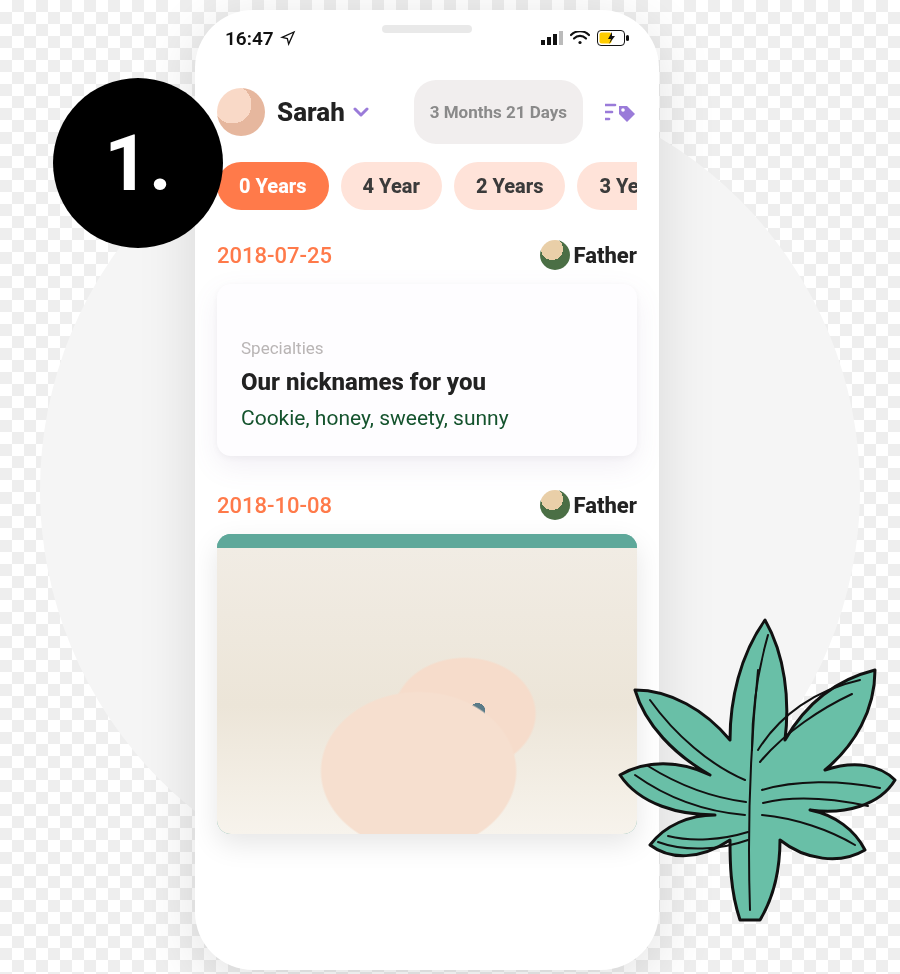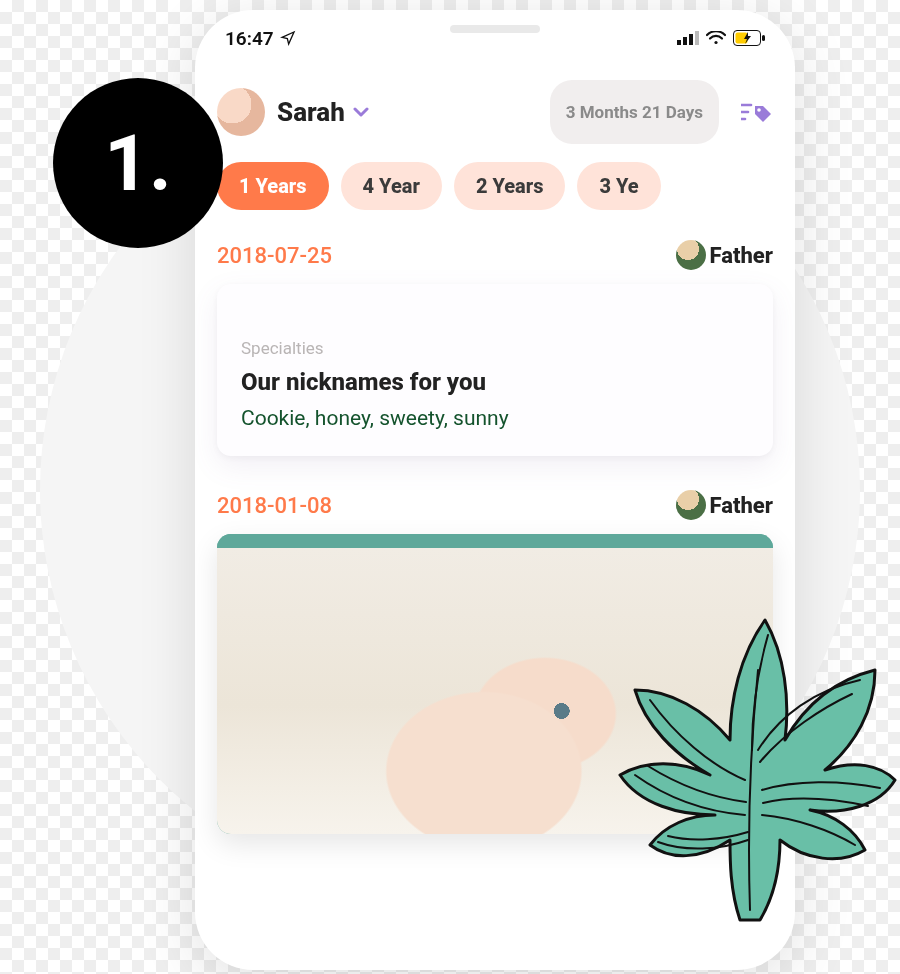--- a/index.html
+++ b/index.html
@@ -31,21 +31,21 @@
     font-weight: 700;
     display: flex;
     align-items: center;
     justify-content: center;
     z-index: 50;
   }
 
   .phone {
     position: absolute;
     left: 195px; top: 10px;
-    width: 600px; height: 960px;
+    width: 464px; height: 960px;
     background: #fff;
     border-radius: 58px;
     box-shadow: 0 12px 60px rgba(0,0,0,0.12);
     overflow: hidden;
     z-index: 10;
   }
 
   .notch {
     position: absolute;
     left: 50%; top: 0;
@@ -221,21 +221,21 @@
             <line x1="0" y1="12" x2="7" y2="12"></line>
             <line x1="0" y1="19" x2="4" y2="19"></line>
           </g>
           <path d="M14 6 L22 6 L30 14 L22 22 L14 14 Z" fill="#9a7bd9"></path>
           <circle cx="18" cy="10" r="1.8" fill="#fff"></circle>
         </svg>
       </div>
     </div>
 
     <div class="year-tabs">
-      <div class="year-tab active">1 Years</div>
+      <div class="year-tab active">0 Years</div>
       <div class="year-tab">4 Year</div>
       <div class="year-tab">2 Years</div>
       <div class="year-tab">3 Ye</div>
     </div>
 
     <div class="entry">
       <div class="entry-head">
         <span class="entry-date">2018-07-25</span>
         <span class="entry-author">
           <span class="avatar-small"></span>
@@ -244,21 +244,21 @@
       </div>
       <div class="card">
         <div class="label">Specialties</div>
         <div class="title">Our nicknames for you</div>
         <div class="body">Cookie, honey, sweety, sunny</div>
       </div>
     </div>
 
     <div class="entry">
       <div class="entry-head">
-        <span class="entry-date">2018-01-08</span>
+        <span class="entry-date">2018-10-08</span>
         <span class="entry-author">
           <span class="avatar-small"></span>
           <span>Father</span>
         </span>
       </div>
       <div class="photo-card">
         <div class="bar"></div>
         <div class="photo"></div>
       </div>
     </div>

